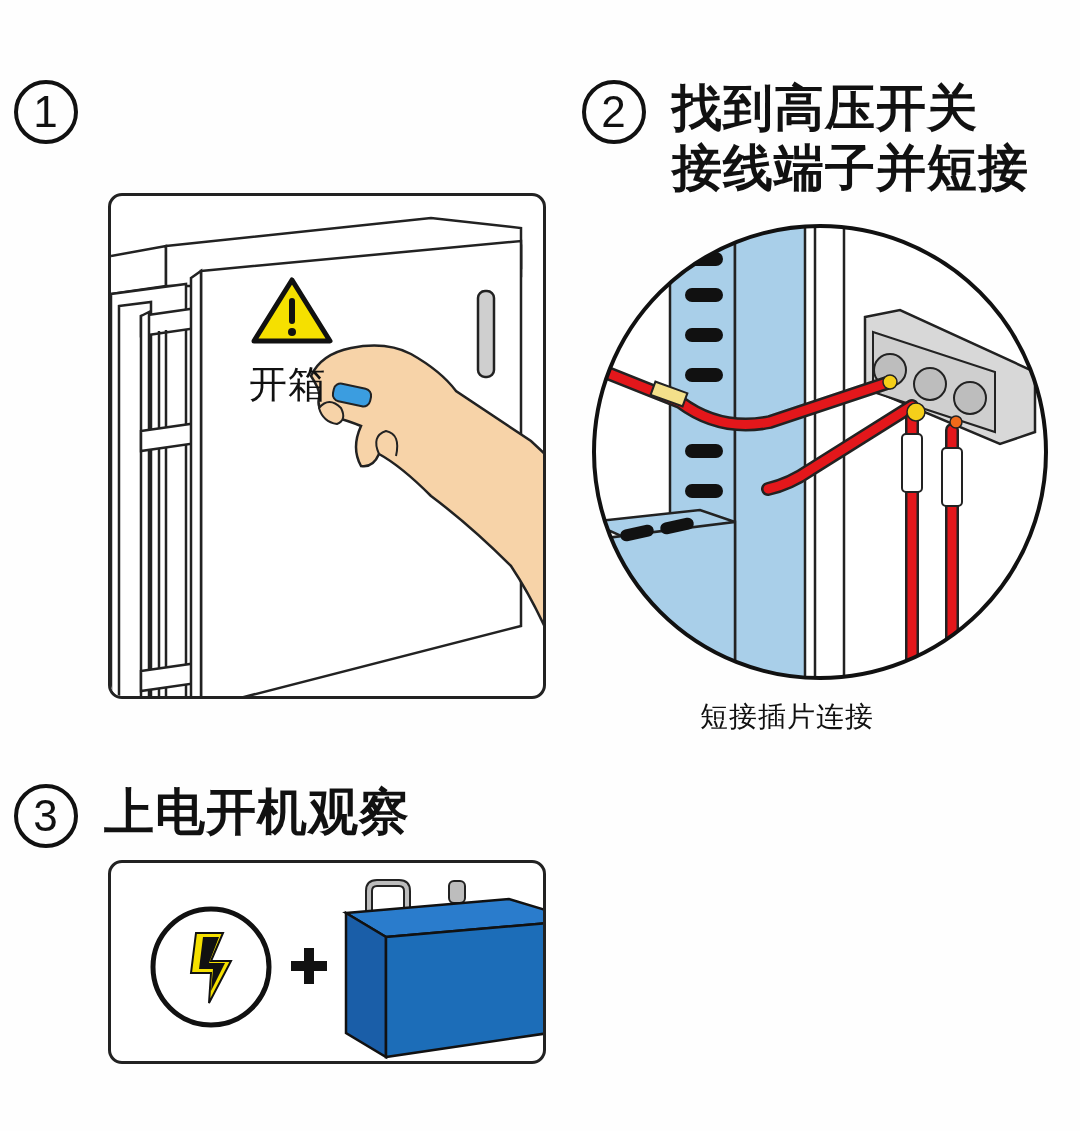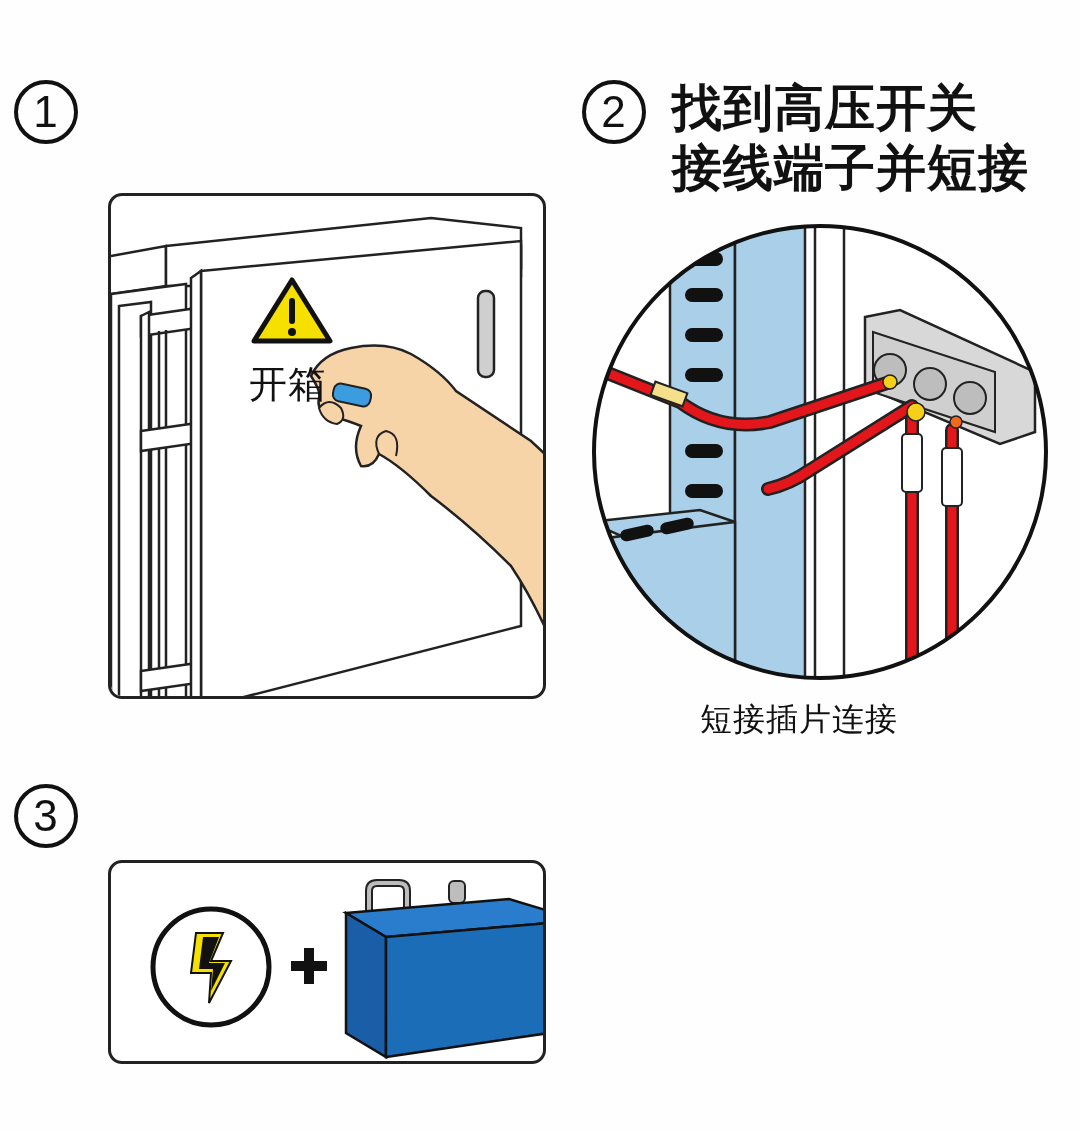--- a/index.html
+++ b/index.html
@@ -2,21 +2,21 @@
 <html><head>
 <meta charset="utf-8">
 <style>
   html,body{margin:0;padding:0;background:#fefefe;}
   body{width:1080px;height:1131px;position:relative;overflow:hidden;font-family:"DejaVu Sans","Liberation Sans",sans-serif;color:#111;}
   .step-title{position:absolute;display:flex;align-items:flex-start;font-weight:bold;font-size:50px;line-height:60px;letter-spacing:1px;}
   .num{width:64px;height:64px;border:4px solid #111;border-radius:50%;box-sizing:border-box;display:flex;align-items:center;justify-content:center;font-size:44px;font-weight:normal;margin-right:26px;flex:none;font-family:"Liberation Sans",sans-serif;}
   .title-lines{display:flex;flex-direction:column;}
   .panel{position:absolute;border:3px solid #222;border-radius:14px;background:#fff;box-sizing:border-box;overflow:hidden;}
   svg{display:block;}
-  .caption{position:absolute;font-size:32px;font-weight:normal;color:#111;letter-spacing:1px;}
+  .caption{position:absolute;font-size:28px;font-weight:normal;color:#111;letter-spacing:1px;}
   .label-open{font-size:38px;}
 </style>
 </head>
 <body>
 
 <div class="step-title" style="left:14px;top:80px;">
   <div class="num">1</div>
 </div>
 
 <div class="panel" style="left:108px;top:157px;width:438px;height:506px;margin-top:36px;">
@@ -123,20 +123,21 @@
         <circle cx="366" cy="200" r="6" fill="#f06a1a" stroke="#222" stroke-width="1.5"></circle>
       </g>
     </g>
     <circle cx="230" cy="230" r="226" fill="none" stroke="#111" stroke-width="4"></circle>
   </svg>
 </div>
 <div class="caption" style="left:700px;top:698px;">短接插片连接</div>
 
 <div class="step-title" style="left:14px;top:784px;">
   <div class="num">3</div>
+  <div style="margin-top:-2px;">上电开机观察</div>
 </div>
 
 <div class="panel" style="left:108px;top:860px;width:438px;height:204px;">
   <svg width="438" height="204" viewBox="0 0 438 204">
     <g>
       <circle cx="100" cy="104" r="58" fill="#fff" stroke="#111" stroke-width="5"></circle>
       <polygon points="85,70 112,70 100,98 120,98 98,140 100,110 80,110" fill="#f5e000" stroke="#111" stroke-width="2"></polygon>
       <polygon points="92,74 108,74 98,100 114,100 100,128 102,106 88,106" fill="#111"></polygon>
     </g>
     <g>

